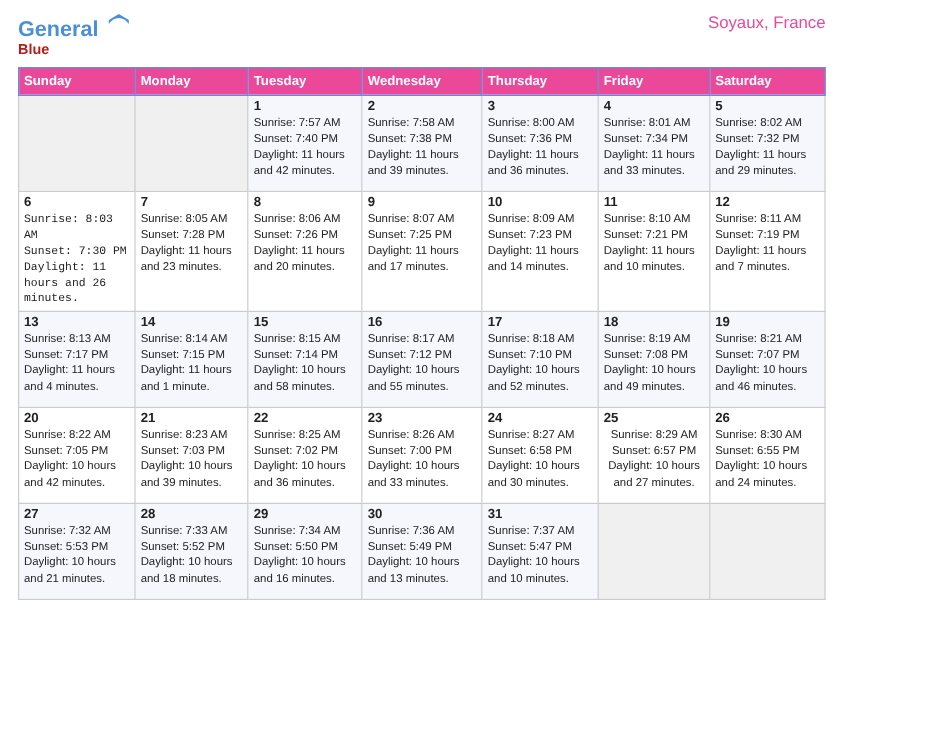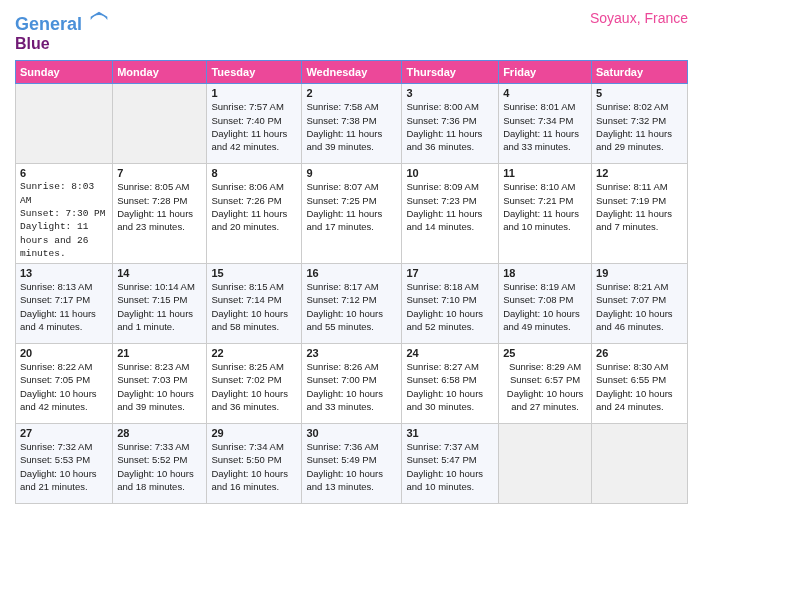--- a/index.html
+++ b/index.html
@@ -98,21 +98,21 @@
     <div class="logo">
       <div>
         <div style="display:flex;align-items:center;">
           <span class="logo-text">
             <span>General</span>
             <svg class="logo-icon" viewBox="0 0 24 24" fill="#4a90d9">
               <path d="M12 2 L22 8 L22 12 Q18 6 12 6 Q6 6 2 12 L2 8 Z"></path>
             </svg>
           </span>
         </div>
-        <div class="logo-text" style="color:#701a75;font-size:16px;">Blue</div>
+        <div class="logo-text" style="color:#b91c1c;font-size:12px;">Blue</div>
       </div>
     </div>
     <div class="title-block">
       <div class="subtitle">Soyaux, France</div>
     </div>
   </div>
 
   <table>
     <thead>
       <tr>
@@ -206,21 +206,21 @@
         </tr>
         <tr>
           <td>
             <span class="day-num">13</span>
             <div class="day-info" style="white-space: pre-line;">Sunrise: 8:13 AM
 Sunset: 7:17 PM
 Daylight: 11 hours and 4 minutes.</div>
           </td>
           <td>
             <span class="day-num">14</span>
-            <div class="day-info" style="white-space: pre-line;">Sunrise: 10:14 AM
+            <div class="day-info" style="white-space: pre-line;">Sunrise: 8:14 AM
 Sunset: 7:15 PM
 Daylight: 11 hours and 1 minute.</div>
           </td>
           <td>
             <span class="day-num">15</span>
             <div class="day-info" style="white-space: pre-line;">Sunrise: 8:15 AM
 Sunset: 7:14 PM
 Daylight: 10 hours and 58 minutes.</div>
           </td>
           <td>

